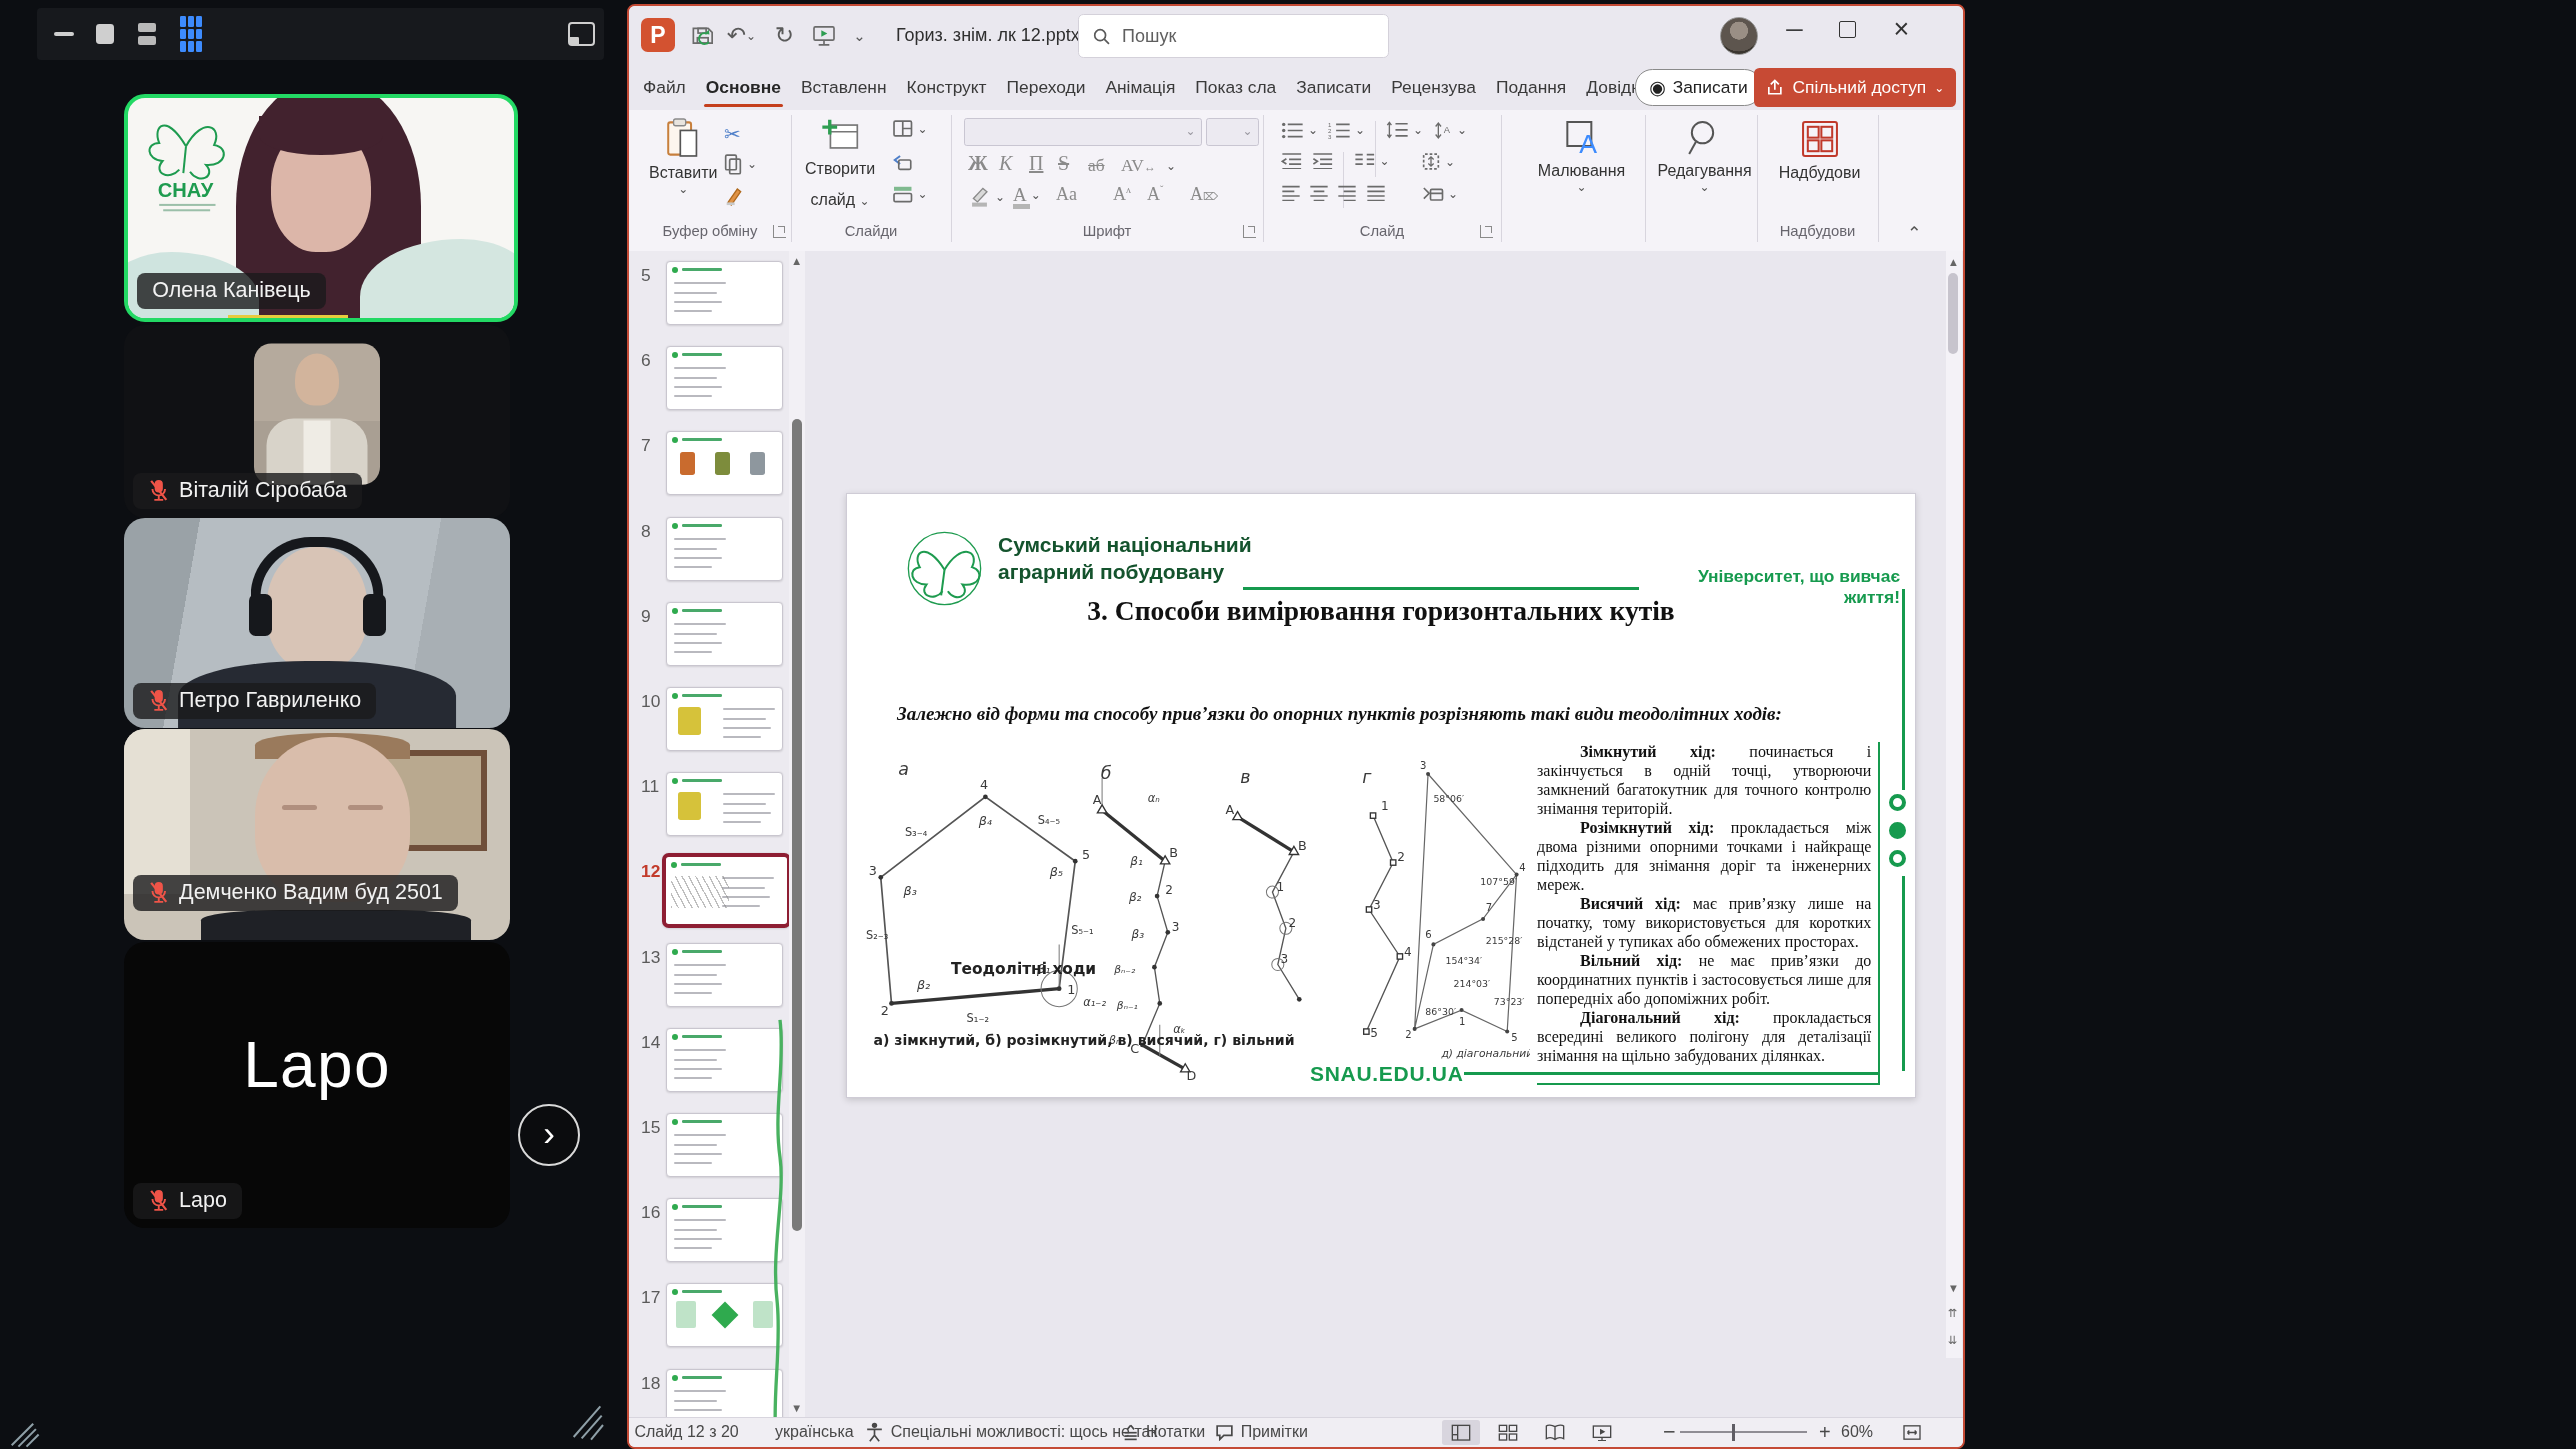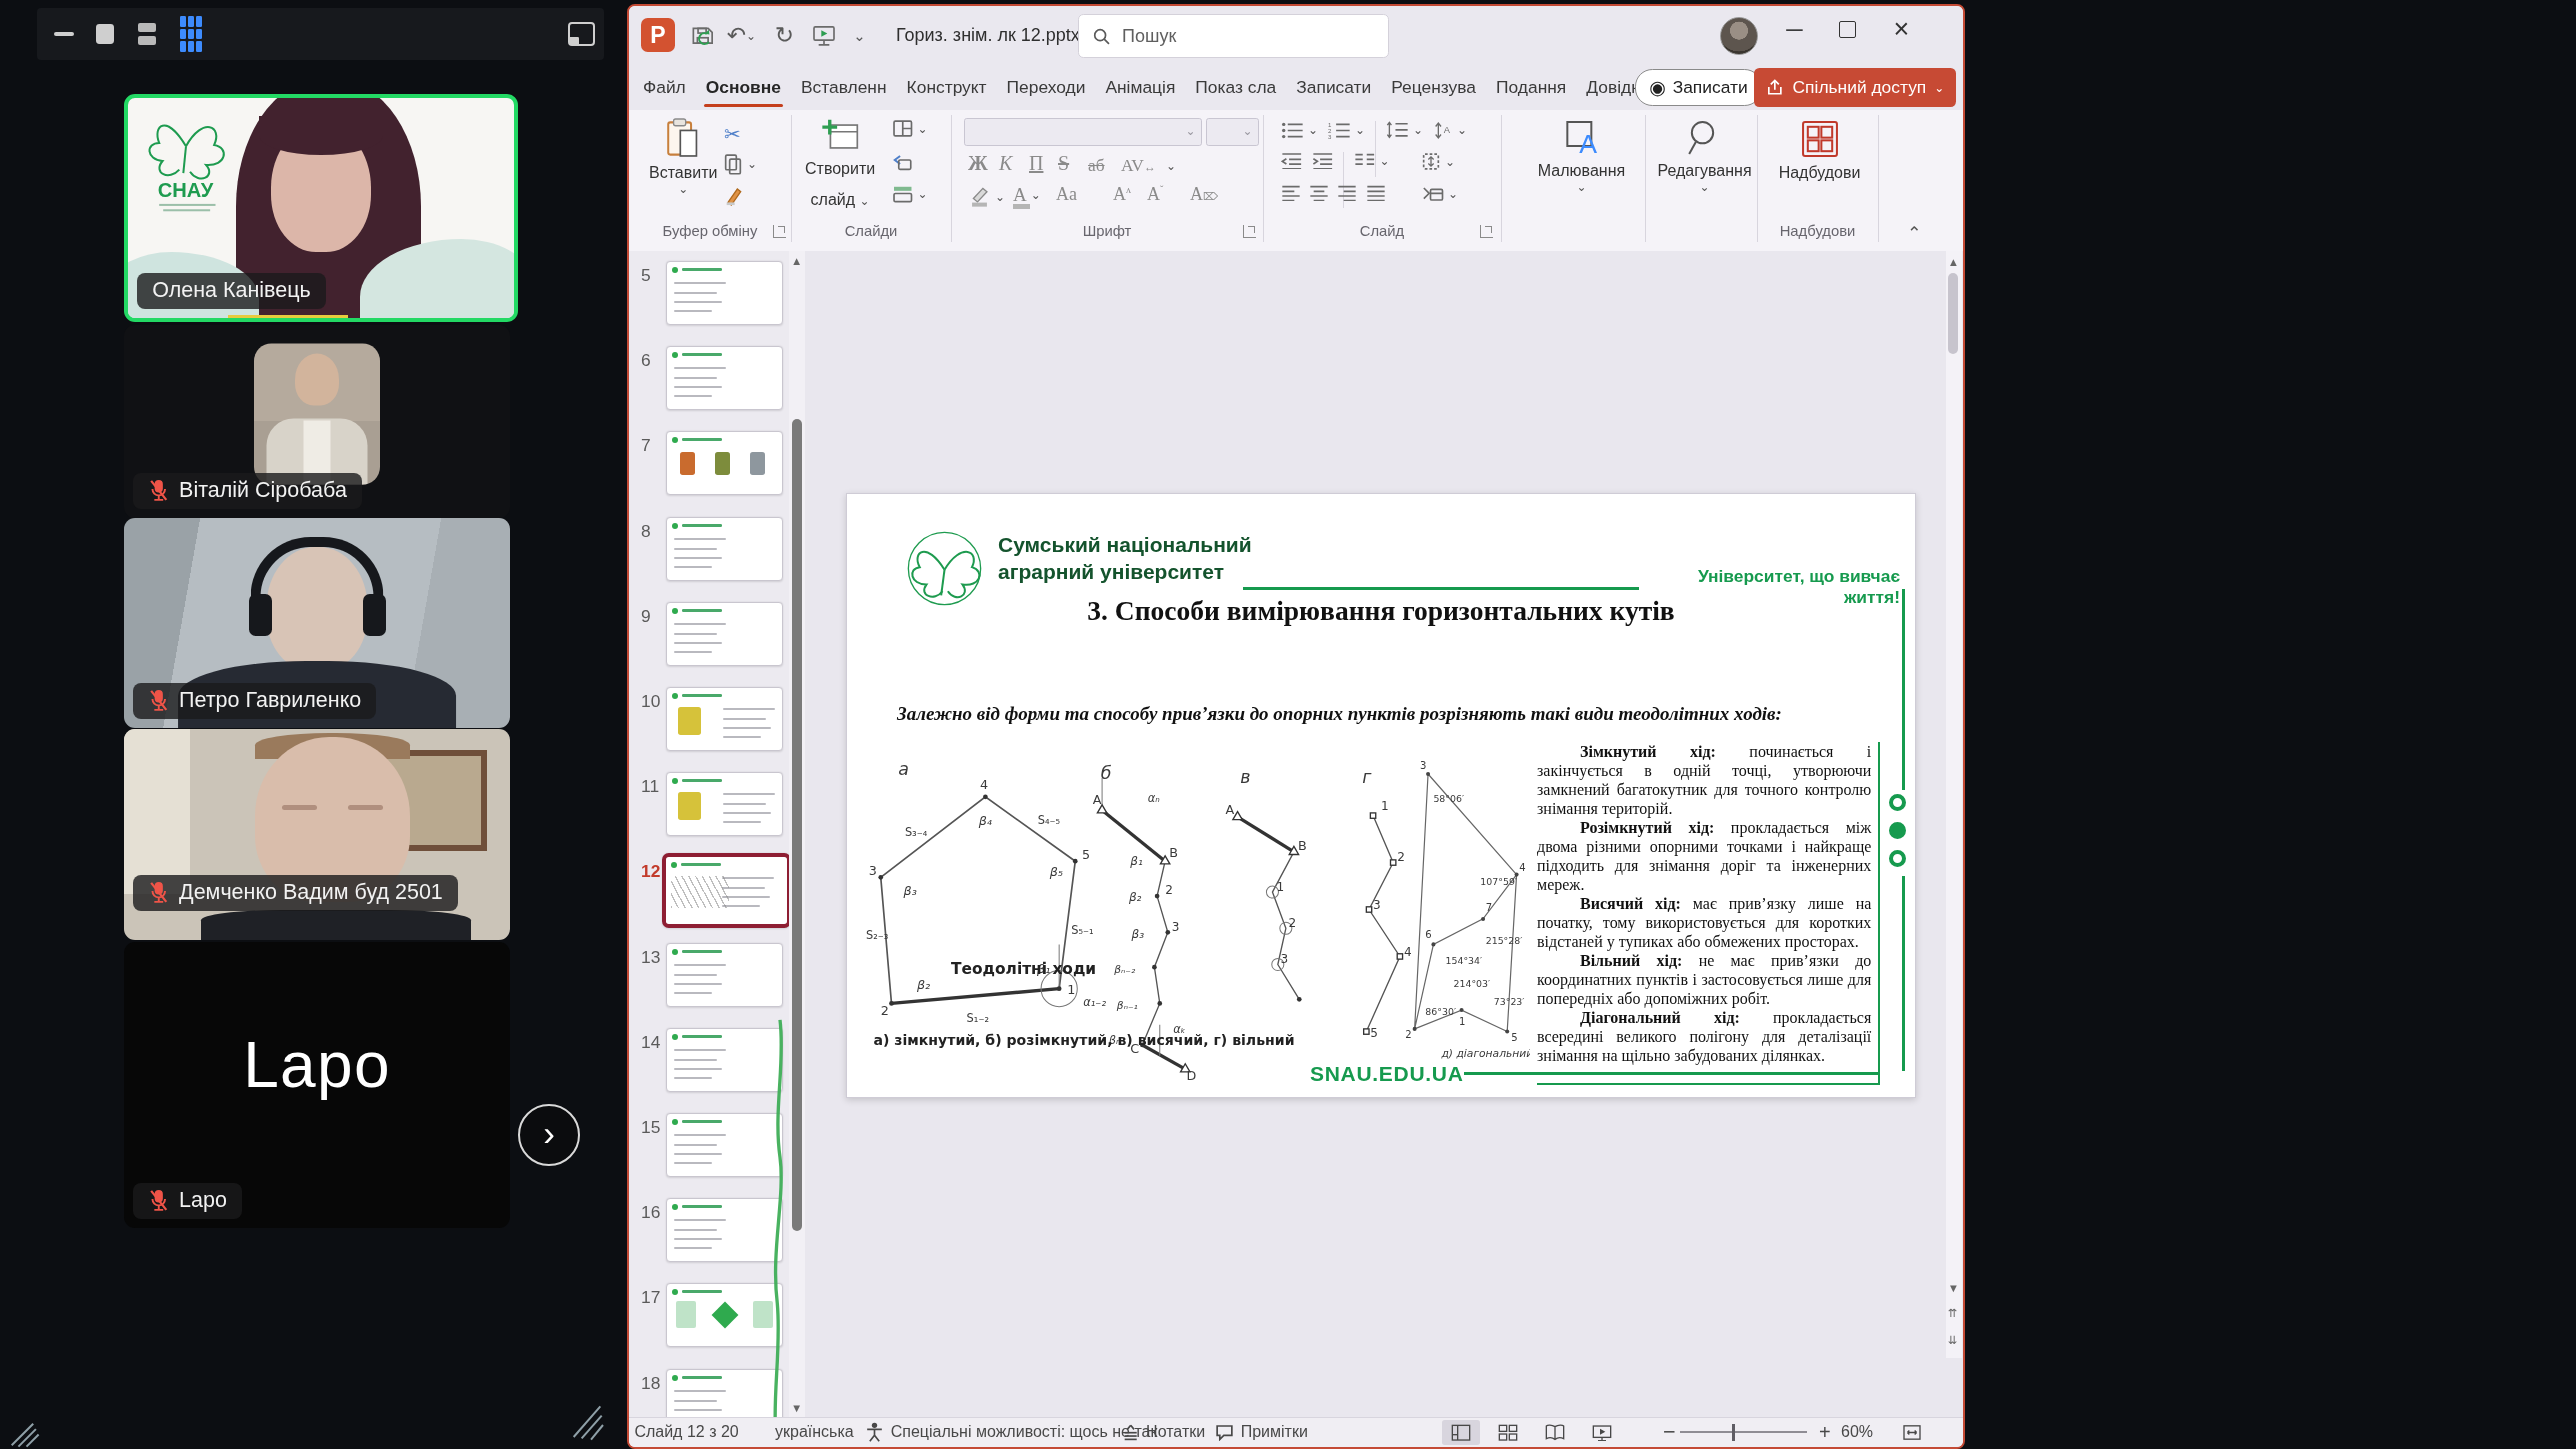--- a/index.html
+++ b/index.html
@@ -9,21 +9,21 @@
   .zm-toolbar{position:absolute;left:37px;top:8px;width:567px;height:52px;background:#17191d;border-radius:4px;}
   .zmi{position:absolute;top:0;height:52px;display:flex;align-items:center;justify-content:center;width:40px;cursor:pointer;}
   .zm-dash{width:20px;height:4.7px;background:#cfcfcf;border-radius:2px;}
   .zm-sq{width:17.4px;height:20px;background:#cfcfcf;border-radius:3.4px;}
   .zm-split{width:17.4px;height:21.5px;display:flex;flex-direction:column;justify-content:space-between;}
   .zm-split i{display:block;height:8.7px;background:#b9b9b9;border-radius:2px;}
   .zm-grid{display:grid;grid-template-columns:repeat(3,6px);grid-template-rows:repeat(3,10.7px);gap:2px;}
   .zm-grid i{background:#3d8bfd;border-radius:1.3px;}
   .zm-layout{width:23px;height:20px;border:2px solid #cfcfcf;border-radius:4px;position:relative;}
   .zm-layout i{position:absolute;left:-0.7px;bottom:-0.7px;width:9.4px;height:8px;background:#cfcfcf;border-radius:1.3px;}
-  .tile{position:absolute;left:124px;width:386px;border-radius:11px;overflow:hidden;background:#16181c;}
+  .tile{position:absolute;left:124px;width:386px;border-radius:21px;overflow:hidden;background:#16181c;}
   .t-olena{top:94px;height:220px;background:#f7f6f3;border:4px solid #23d964;}
   .t-vitaliy{top:325px;height:193px;background:#101114;}
   .t-petro{top:518px;height:210px;background:linear-gradient(100deg,#9aa2a7 0 18%,#b6bdc2 18% 75%,#a8afb4 75%);}
   .t-dem{top:729px;height:211px;background:#cbc4b8;}
   .t-lapo{top:942px;height:286px;background:#070707;}
   .name-tag{position:absolute;left:9.4px;bottom:9.4px;background:rgba(26,26,28,.8);color:#f2f2f2;
     font-size:21.5px;padding:5.4px 14.8px;border-radius:8px;display:flex;align-items:center;gap:9.4px;white-space:nowrap;}
   .mic-svg{width:21.5px;height:24px;flex:0 0 auto;}
   
   .ol-hair{position:absolute;left:28%;top:-8%;width:48%;height:125%;background:#42222e;border-radius:46% 46% 30% 30%;}
@@ -830,21 +830,21 @@
       <div class="slide">
         <svg style="position:absolute;left:54px;top:34px" width="87" height="81" viewBox="0 0 130 120">
           <g fill="none" stroke="#1e9b4f" stroke-width="3">
             <circle cx="65" cy="60" r="54" stroke-width="2"></circle>
             <path d="M65,62 C38,18 16,36 28,58 C10,60 14,84 38,84 C26,100 50,110 62,94"></path>
             <path d="M65,62 C90,20 118,34 106,58 C126,64 118,88 92,84 C104,100 82,112 70,94"></path>
             <path d="M65,62 L60,100"></path>
           </g>
         </svg>
         <div class="sl-uni" style="top:39px">Сумський національний</div>
-        <div class="sl-uni" style="top:66px">аграрний університет</div>
+        <div class="sl-uni" style="top:66px">аграрний побудовану</div>
         <div class="sl-hline"></div>
         <div class="sl-motto">Університет, що вивчає життя!</div>
         <div class="sl-title">3. Способи вимірювання горизонтальних кутів</div>
         <div class="sl-p2">Залежно від форми та способу прив’язки до опорних пунктів розрізняють такі види теодолітних ходів:</div>
 
         <svg class="fig" width="664" height="349" viewBox="0 0 990 520">
           <g stroke="#555" stroke-width="2.5" fill="none">
             <path d="M38,400 L22,212 L178,92 L312,188 L288,378 Z"></path>
           </g>
           <line x1="38" y1="400" x2="288" y2="378" stroke="#333" stroke-width="5"></line>

